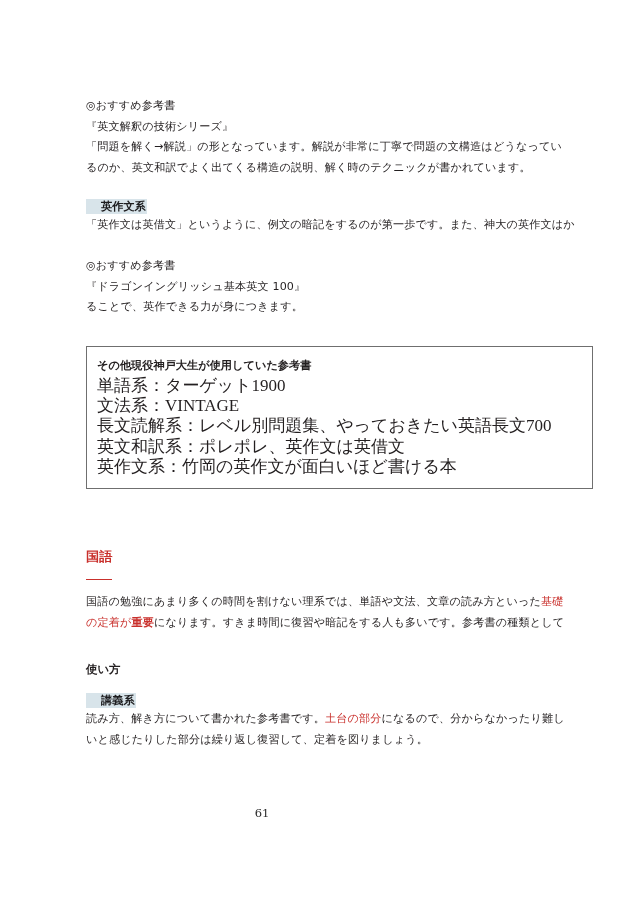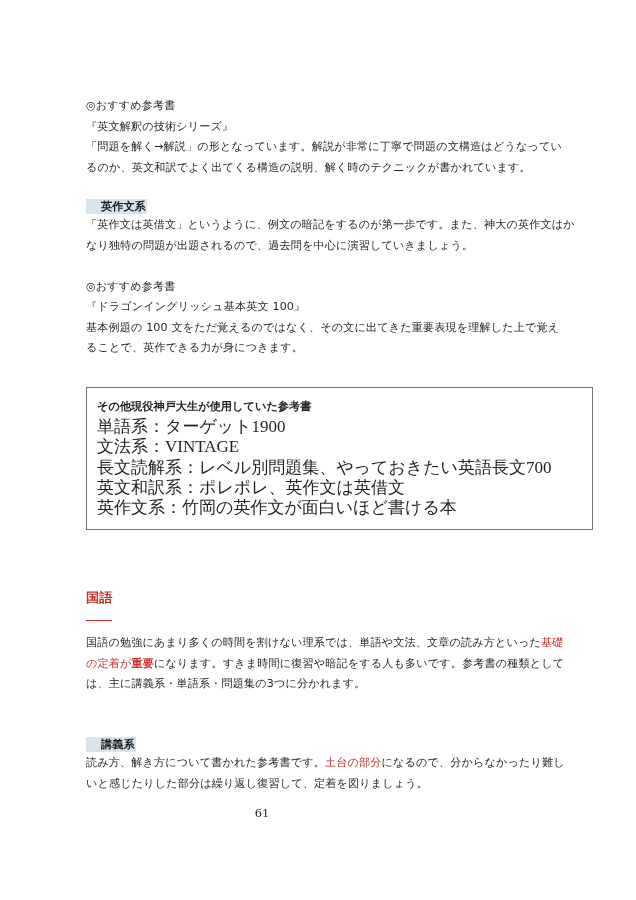--- a/index.html
+++ b/index.html
@@ -136,29 +136,27 @@
       <span class="line">るのか、英文和訳でよく出てくる構造の説明、解く時のテクニックが書かれています。</span>
     </div>
 
     <div class="block-gap-md"></div>
 
     <div class="hl-heading">
       <span class="mark">英作文系</span>
     </div>
     <div class="para">
       <span class="line">「英作文は英借文」というように、例文の暗記をするのが第一歩です。また、神大の英作文はか</span>
-      <span class="line">なり独特の問題が出題されるので、過去問を中心に演習していきましょう。</span>
     </div>
 
     <div class="block-gap-md"></div>
 
     <div class="para">
       <span class="line">◎おすすめ参考書</span>
       <span class="line">『ドラゴンイングリッシュ基本英文 100』</span>
-      <span class="line">基本例題の 100 文をただ覚えるのではなく、その文に出てきた重要表現を理解した上で覚え</span>
       <span class="line">ることで、英作できる力が身につきます。</span>
     </div>
 
     <div style="height:28px"></div>
 
     <div class="ref-box">
       <div class="box-title">その他現役神戸大生が使用していた参考書</div>
       <div class="box-line">単語系：ターゲット1900</div>
       <div class="box-line">文法系：VINTAGE</div>
       <div class="box-line">長文読解系：レベル別問題集、やっておきたい英語長文700</div>
@@ -174,25 +172,25 @@
 
     <div style="height:12px"></div>
 
     <div class="para">
       <span class="line">
         <span>国語の勉強にあまり多くの時間を割けない理系では、単語や文法、文章の読み方といった</span><span class="red">基礎</span>
       </span>
       <span class="line">
         <span class="red">の定着が</span><span class="red-b">重要</span><span>になります。すきま時間に復習や暗記をする人も多いです。参考書の種類として</span>
       </span>
-      <span class="line">は、主に講義系・単語系・問題集の3つに分かれます。</span>
     </div>
 
     <div style="height:27px"></div>
 
+    <div class="bold-heading">使い方</div>
 
     <div style="height:14px"></div>
 
     <div class="hl-heading">
       <span class="mark">講義系</span>
     </div>
     <div class="para">
       <span class="line">
         <span>読み方、解き方について書かれた参考書です。</span><span class="red">土台の部分</span><span>になるので、分からなかったり難し</span>
       </span>

